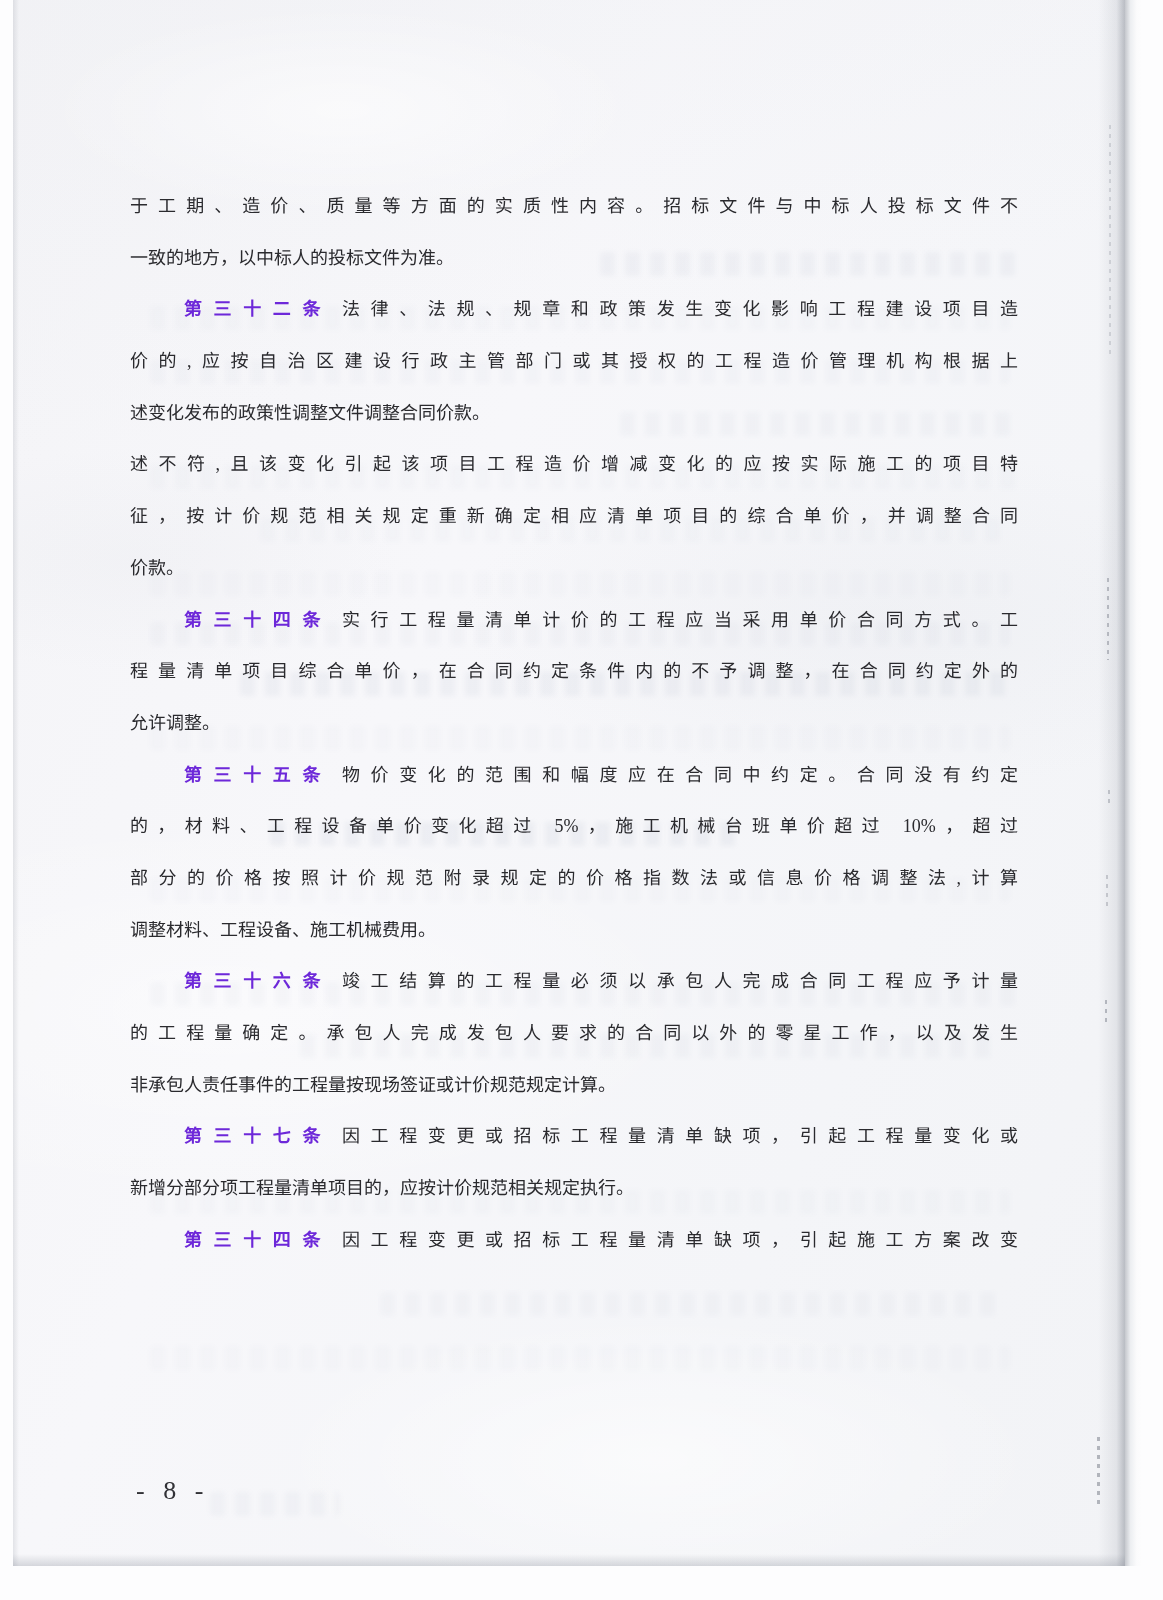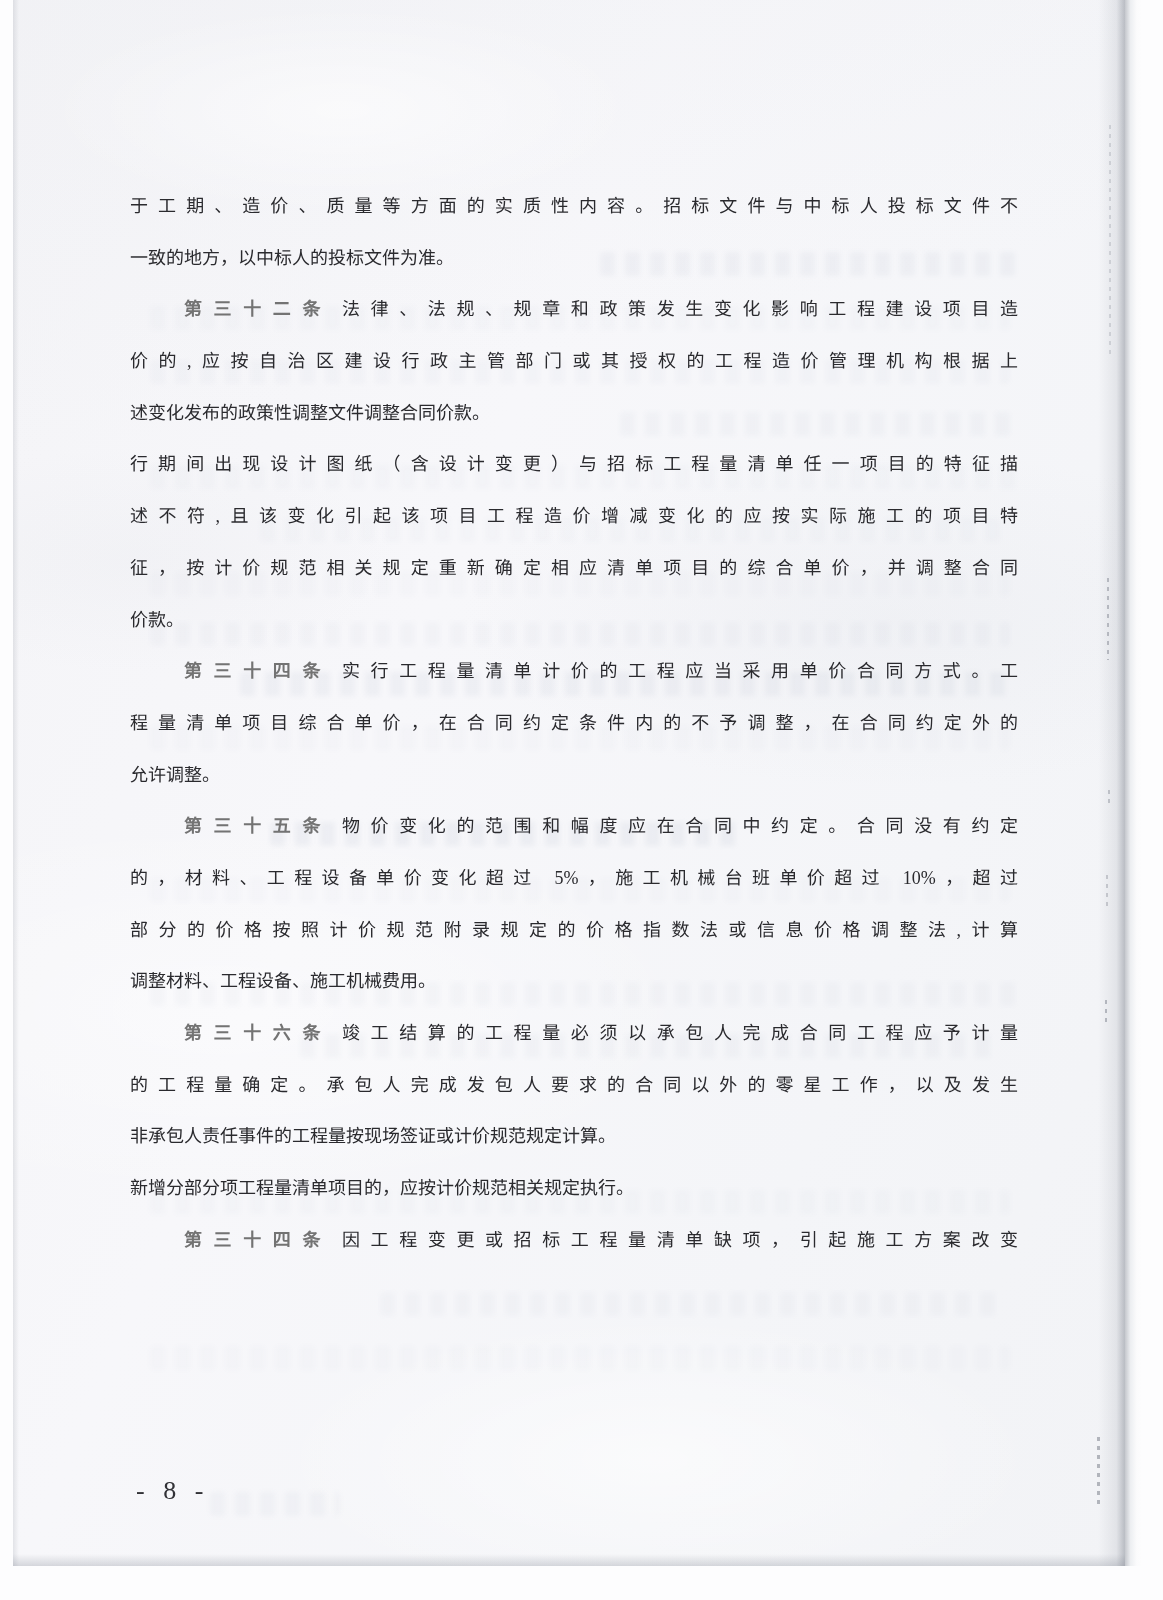--- a/index.html
+++ b/index.html
@@ -49,21 +49,21 @@
     position:absolute;left:130px;top:181px;width:888px;
     font-size:18px;line-height:51.7px;color:#2a2a2e;
     text-rendering:optimizeLegibility;
   }
   .line{
     width:888px;height:51.7px;white-space:nowrap;
     text-align:justify;text-align-last:justify;
   }
   .line.last{text-align-last:left;}
   .line.indent{padding-left:54px;width:834px;}
-  .art{font-weight:bold;color:#737373;margin-right:.55em;letter-spacing:1px;}
+  .art{font-weight:bold;color:#6d28d9;margin-right:.55em;letter-spacing:1px;}
   
   .page-number{
     position:absolute;left:136px;top:1476px;
     font-size:26px;letter-spacing:6px;color:#323237;
   }
   
   .ghost{
     position:absolute;height:24px;border-radius:4px;
     background:repeating-linear-gradient(90deg, rgba(132,144,170,.17) 0 15px, rgba(132,144,170,0) 15px 25px);
     filter:blur(2.6px);
@@ -106,34 +106,34 @@
   <div class="mark" style="left:1106px;top:875px;height:32px;opacity:.50;"></div>
   <div class="mark" style="left:1105px;top:1000px;height:26px;opacity:.70;"></div>
   <div class="mark" style="left:1097px;top:1437px;height:70px;opacity:.75;width:3px;"></div>
 
   <div class="doc-body">
       <div class="line">于工期、造价、质量等方面的实质性内容。招标文件与中标人投标文件不</div>
       <div class="line last">一致的地方，以中标人的投标文件为准。</div>
       <div class="line indent"><b class="art">第三十二条</b>法律、法规、规章和政策发生变化影响工程建设项目造</div>
       <div class="line">价的,应按自治区建设行政主管部门或其授权的工程造价管理机构根据上</div>
       <div class="line last">述变化发布的政策性调整文件调整合同价款。</div>
-      <div class="line">行期间出现设计图纸（含设计变更）与招标工程量清单任一项目的特征描</div>
       <div class="line">述不符,且该变化引起该项目工程造价增减变化的应按实际施工的项目特</div>
       <div class="line">征，按计价规范相关规定重新确定相应清单项目的综合单价，并调整合同</div>
       <div class="line last">价款。</div>
       <div class="line indent"><b class="art">第三十四条</b>实行工程量清单计价的工程应当采用单价合同方式。工</div>
       <div class="line">程量清单项目综合单价，在合同约定条件内的不予调整，在合同约定外的</div>
       <div class="line last">允许调整。</div>
       <div class="line indent"><b class="art">第三十五条</b>物价变化的范围和幅度应在合同中约定。合同没有约定</div>
       <div class="line">的，材料、工程设备单价变化超过 5%，施工机械台班单价超过 10%，超过</div>
       <div class="line">部分的价格按照计价规范附录规定的价格指数法或信息价格调整法,计算</div>
       <div class="line last">调整材料、工程设备、施工机械费用。</div>
       <div class="line indent"><b class="art">第三十六条</b>竣工结算的工程量必须以承包人完成合同工程应予计量</div>
       <div class="line">的工程量确定。承包人完成发包人要求的合同以外的零星工作，以及发生</div>
       <div class="line last">非承包人责任事件的工程量按现场签证或计价规范规定计算。</div>
+      <div class="line indent"><b class="art">第三十七条</b>因工程变更或招标工程量清单缺项，引起工程量变化或</div>
       <div class="line last">新增分部分项工程量清单项目的，应按计价规范相关规定执行。</div>
       <div class="line indent"><b class="art">第三十四条</b>因工程变更或招标工程量清单缺项，引起施工方案改变</div>
     </div>
 
   <div class="page-number">- 8 -</div>
 
   <div class="edge-left"></div>
   <div class="edge-right"></div>
   <div class="edge-bottom"></div>
 </div>

